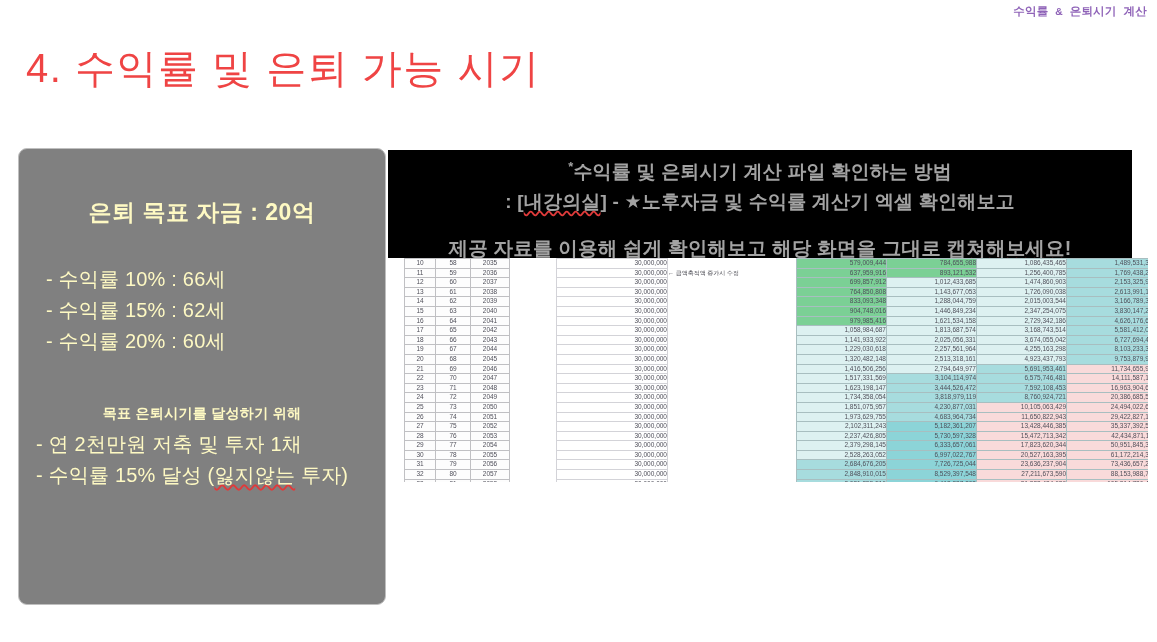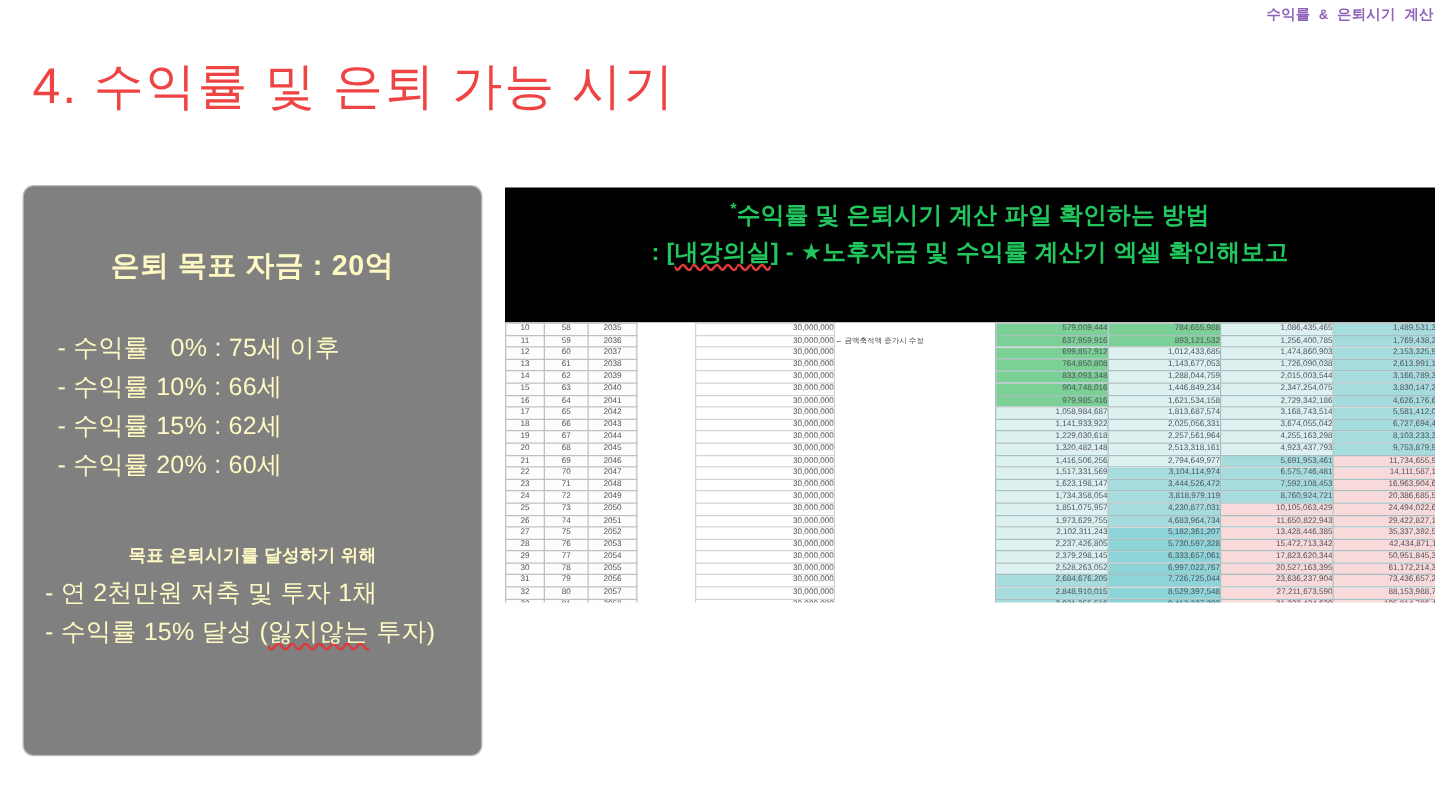--- a/index.html
+++ b/index.html
@@ -90,26 +90,26 @@
   }
   .spell {
     text-decoration: underline wavy #e03a3a;
     text-decoration-skip-ink: none;
     text-underline-offset: 2px;
   }
 
   
   #notice-box {
     position: absolute;
-    left: 404px;
+    left: 388px;
     top: 150px;
     width: 744px;
     height: 108px;
     background: #000000;
-    color: #22c55e;
+    color: #a3a3a3;
     box-sizing: border-box;
     overflow: hidden;
   }
   .notice-line {
     text-align: center;
     font-weight: bold;
     white-space: nowrap;
   }
   #notice-l1 { font-size: 19px; margin-top: 9px; letter-spacing: 0.2px; }
   #notice-l2 { font-size: 19px; margin-top: 4px; letter-spacing: 0.2px; }
@@ -193,41 +193,43 @@
 <body>
 
 <div id="slide-header">수익률 &amp; 은퇴시기 계산</div>
 
 <h1 id="slide-title">4. 수익률 및 은퇴 가능 시기</h1>
 
 <div id="goal-panel">
   <div id="goal-heading">은퇴 목표 자금 : 20억</div>
 
   <div class="goal-list" id="rate-list">
-      <div class="row">- 수익률   0% : 75세 이후</div>
       <div class="row">- 수익률 10% : 66세</div>
       <div class="row">- 수익률 15% : 62세</div>
       <div class="row">- 수익률 20% : 60세</div>
     </div>
 
   <div id="goal-subheading">목표 은퇴시기를 달성하기 위해</div>
 
   <div class="goal-list2" id="action-list">
       <div class="row"><span>- 연 2천만원 저축 및 투자 1채</span></div>
       <div class="row"><span>- 수익률 15% 달성 (</span><span class="spell">잃지않는</span><span> 투자)</span></div>
     </div>
 </div>
 
 <div id="notice-box">
   <div class="notice-line" id="notice-l1">
     <span class="star">*</span><span>수익률 및 은퇴시기 계산 파일 확인하는 방법</span>
   </div>
   <div class="notice-line" id="notice-l2">
     <span>: [</span><span class="spell">내강의실</span><span>] - ★노후자금 및 수익률 계산기 엑셀 확인해보고</span>
   </div>
+  <div class="notice-line" id="notice-l3">
+    <span>제공 자료를 이용해 쉽게 확인해보고 해당 화면을 그대로 </span><span class="spell">캡쳐해보세요</span><span>!</span>
+  </div>
 </div>
 
 <div id="sheet">
   <table>
     <tbody id="sheet-body">
         <tr>
           <td class="c-idx">10</td>
           <td class="c-age">58</td>
           <td class="c-year">2035</td>
           <td class="c-gap1"></td>

